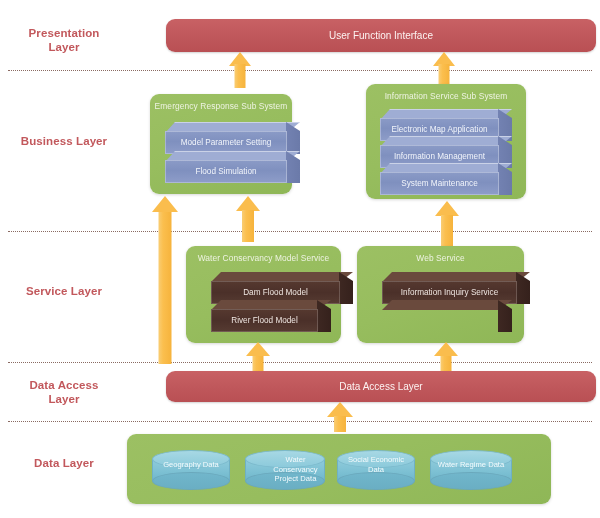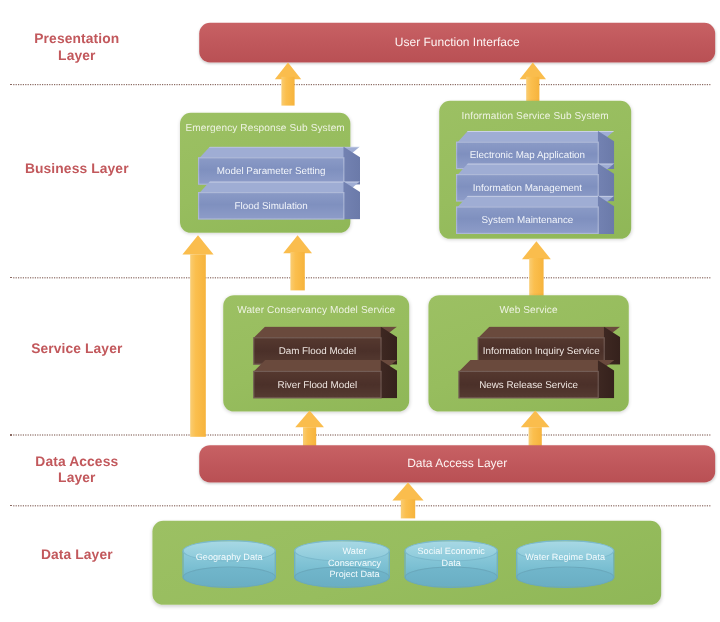--- a/index.html
+++ b/index.html
@@ -202,46 +202,45 @@
     <div class="shaft" style="width:12px;height:32px;"></div>
   </div>
   <div class="arrow" style="left:435px;top:201px;width:24px;height:47px;">
     <div class="head" style="border-width:0 12px 15px 12px;"></div>
     <div class="shaft" style="width:12px;height:33px;"></div>
   </div>
 
   <div class="greenpanel" style="left:186px;top:246px;width:155px;height:97px;">
     <div class="panel-title">Water Conservancy Model Service</div>
 
-    <div class="slab brown" style="left:25px;top:26px;width:120px;height:32px;">
+    <div class="slab brown" style="left:25px;top:26px;width:120px;height:32px;padding-left:22px;">
       <div class="top"></div>
       <div class="side"></div>
       <div class="face">Dam Flood Model</div>
     </div>
 
     <div class="slab brown" style="left:25px;top:54px;width:120px;height:32px;">
       <div class="top"></div>
       <div class="side"></div>
       <div class="face">River Flood Model</div>
     </div>
   </div>
 
   <div class="greenpanel" style="left:357px;top:246px;width:167px;height:97px;">
     <div class="panel-title">Web Service</div>
 
-    <div class="slab brown" style="left:25px;top:26px;width:119px;height:32px;margin-left:16px;">
+    <div class="slab brown" style="left:25px;top:26px;width:148px;height:32px;">
       <div class="top"></div>
       <div class="side"></div>
       <div class="face">Information Inquiry Service</div>
     </div>
 
     <div class="slab brown" style="left:25px;top:54px;width:130px;height:32px;">
       <div class="top"></div>
       <div class="side"></div>
-      <div class="face">News Release Service</div>
     </div>
   </div>
 
   <div class="arrow" style="left:246px;top:342px;width:24px;height:30px;">
     <div class="head" style="border-width:0 12px 14px 12px;"></div>
     <div class="shaft" style="width:11px;height:16px;"></div>
   </div>
   <div class="arrow" style="left:434px;top:342px;width:24px;height:30px;">
     <div class="head" style="border-width:0 12px 14px 12px;"></div>
     <div class="shaft" style="width:11px;height:16px;"></div>

